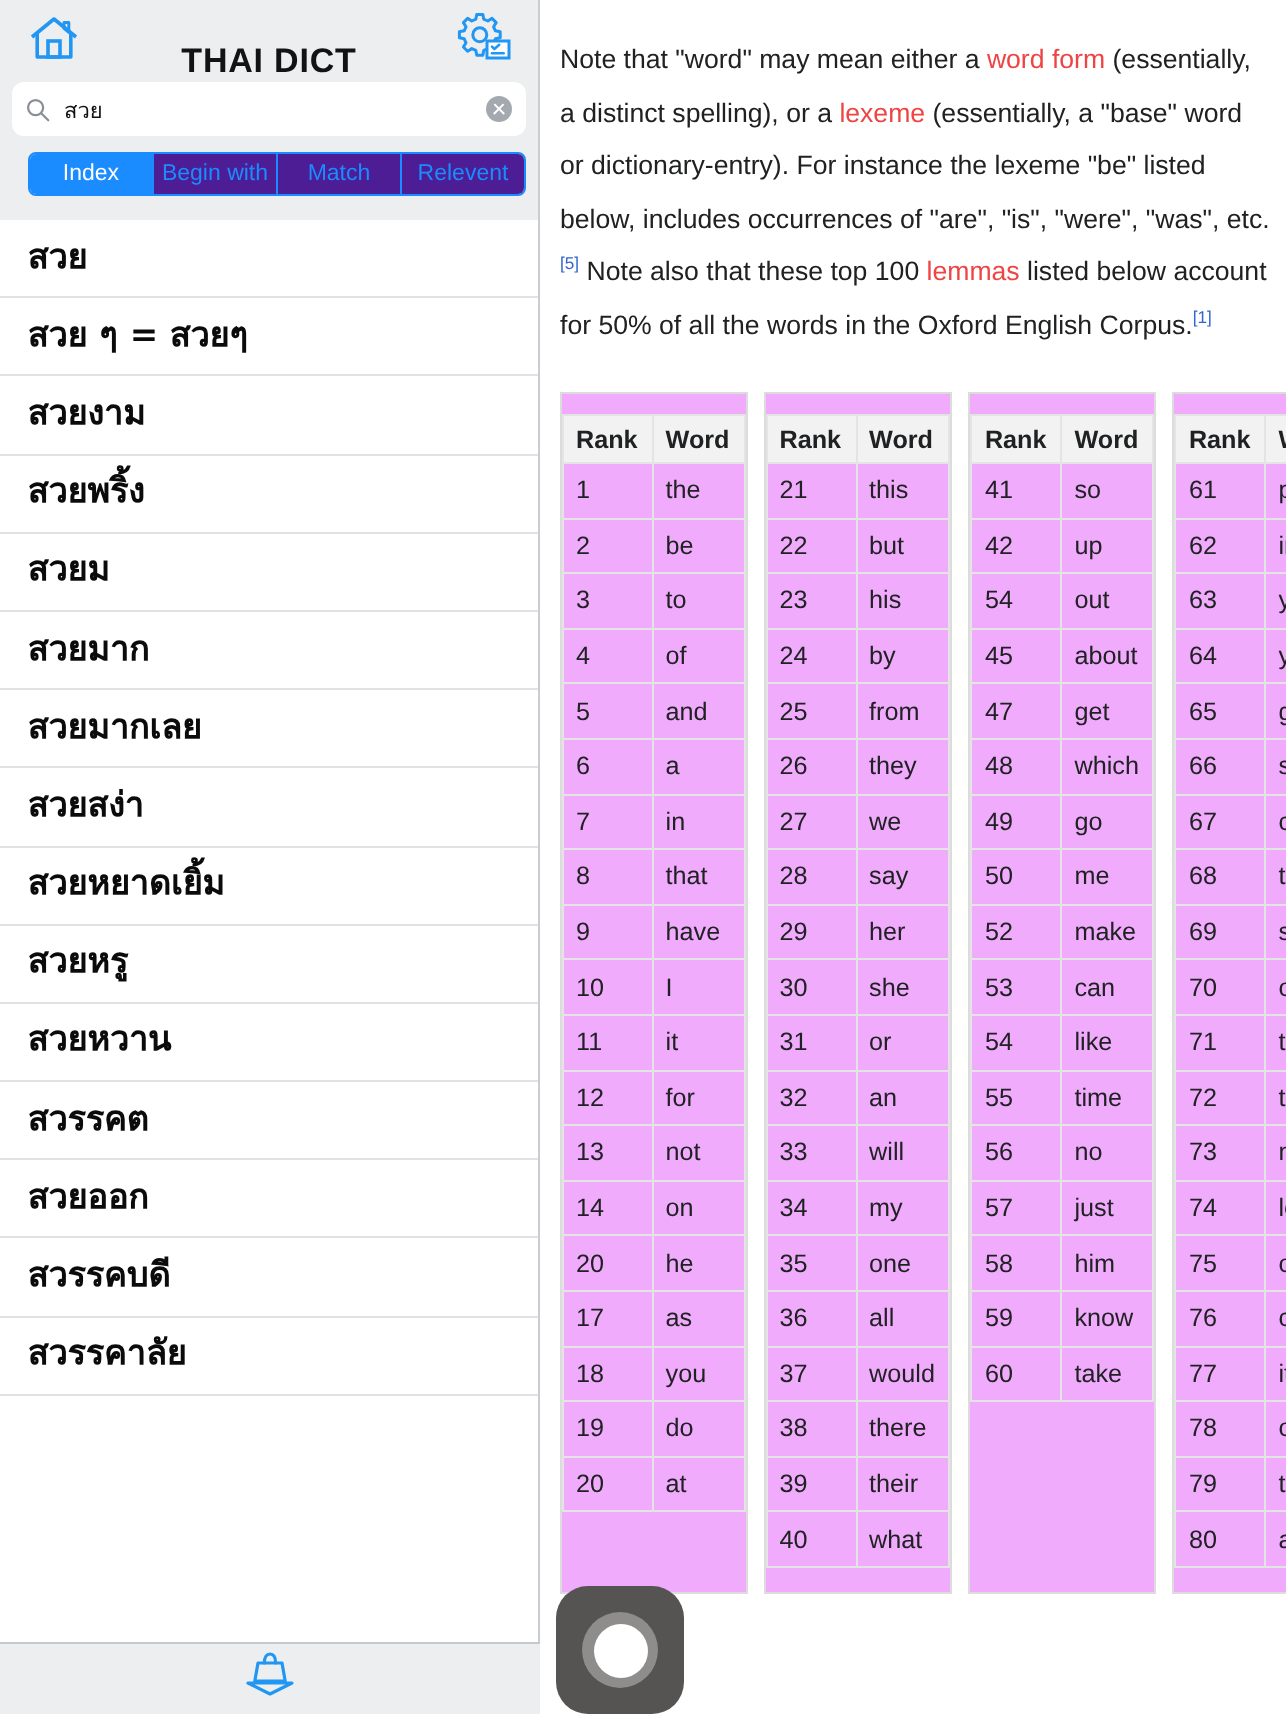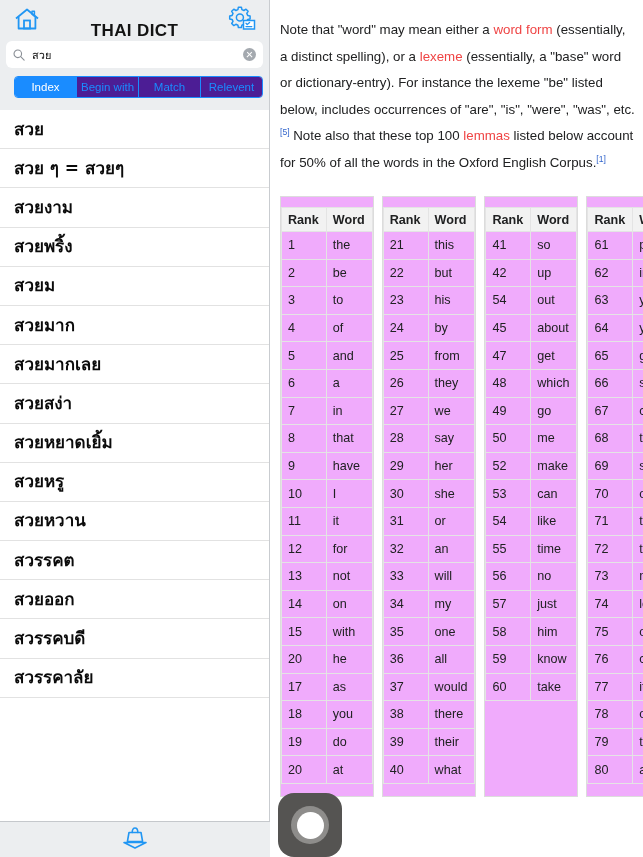--- a/index.html
+++ b/index.html
@@ -323,24 +323,20 @@
               </tr>
               <tr>
                 <td class="c-rank">13</td>
                 <td class="c-word">not</td>
               </tr>
               <tr>
                 <td class="c-rank">14</td>
                 <td class="c-word">on</td>
               </tr>
               <tr>
-                <td class="c-rank">15</td>
-                <td class="c-word">with</td>
-              </tr>
-              <tr>
                 <td class="c-rank">20</td>
                 <td class="c-word">he</td>
               </tr>
               <tr>
                 <td class="c-rank">17</td>
                 <td class="c-word">as</td>
               </tr>
               <tr>
                 <td class="c-rank">18</td>
                 <td class="c-word">you</td>

